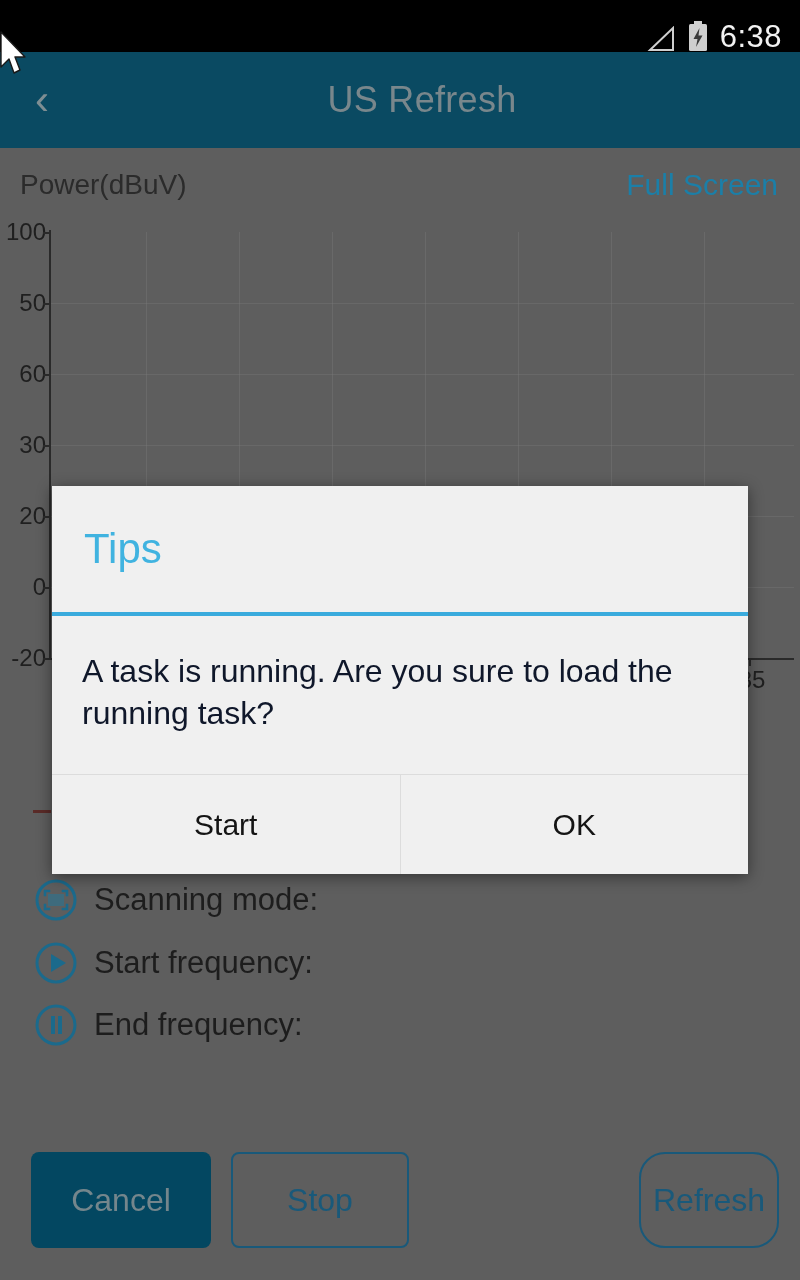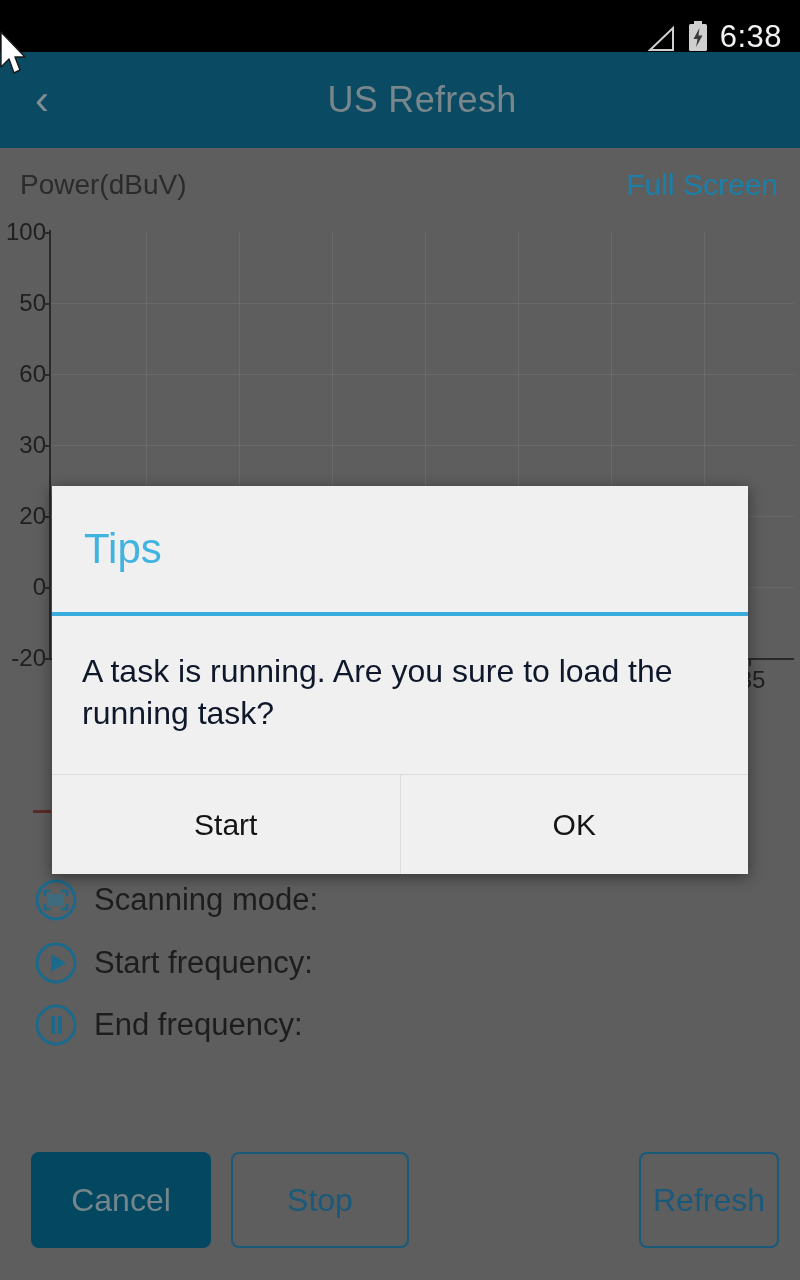--- a/index.html
+++ b/index.html
@@ -239,21 +239,21 @@
         </svg>
       </span>
       <span class="lbl">End frequency:</span>
 
     </div>
   </div>
 
   <div id="buttons">
     <div class="btn btn-filled" style="left:31px;  width:180px;">Cancel</div>
     <div class="btn btn-outline" style="left:231px; width:178px;">Stop</div>
-    <div class="btn btn-outline" style="left:639px; width:140px;">Refresh</div>
+    <div class="btn btn-outline" style="left:639px; width:140px;border-radius:26px;">Refresh</div>
   </div>
 
   <div id="scrim">
     <div id="dialog">
       <div class="dlg-title">Tips</div>
       <div class="dlg-rule"></div>
       <div class="dlg-msg">A task is running. Are you sure to load the running task?</div>
       <div class="dlg-btnrow">
         <div class="dlg-btn">Start</div>
         <div class="dlg-sep"></div>

